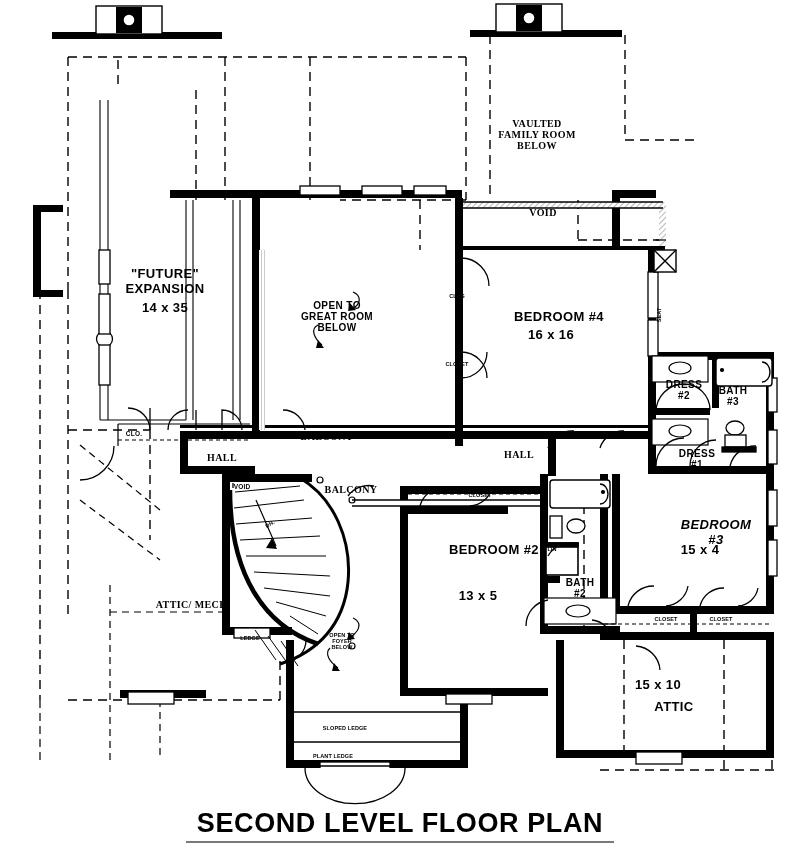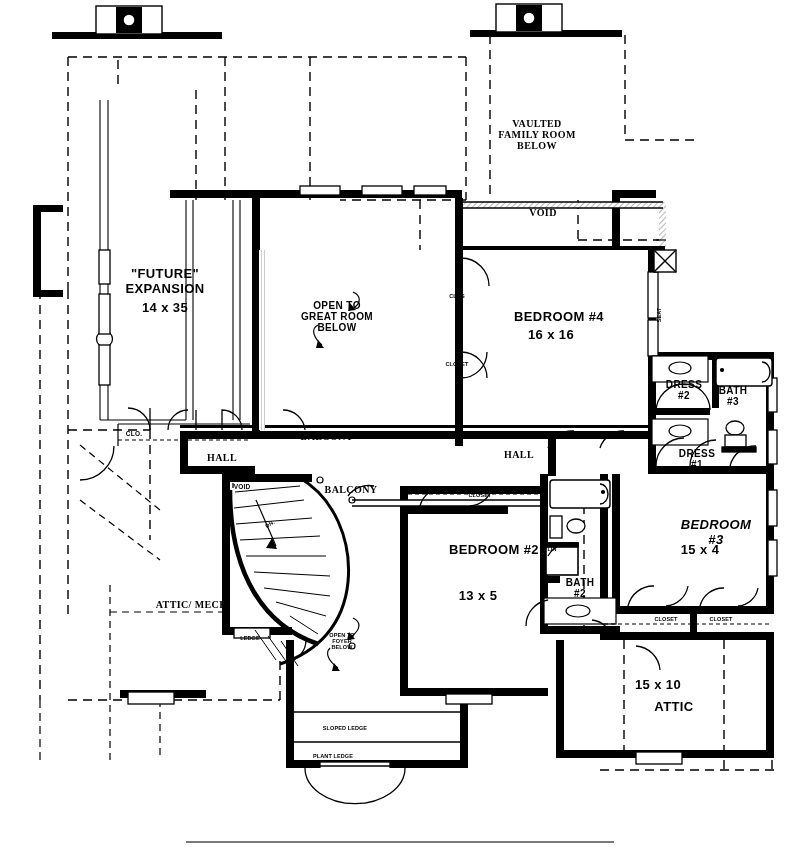--- a/index.html
+++ b/index.html
@@ -446,15 +446,16 @@
       <div class="plan-label lbl-micro" style="left: 250px; top: 638px;">LEDGE</div>
       <div class="plan-label lbl-micro" style="left: 342px; top: 641px;">OPEN TO
 FOYER
 BELOW</div>
       <div class="plan-label lbl-room-name" style="left: 658px; top: 683px; margin-top: 24px;">ATTIC</div>
       <div class="plan-label lbl-room-dim" style="left: 658px; top: 685px;">15 x 10</div>
       <div class="plan-label lbl-micro" style="left: 345px; top: 728px;">SLOPED LEDGE</div>
       <div class="plan-label lbl-micro" style="left: 333px; top: 756px;">PLANT LEDGE</div>
     </div>
 
+  <div id="plan-title">SECOND LEVEL FLOOR PLAN</div>
   <div id="title-rule"></div>
 
 </div>
 
 </body></html>

